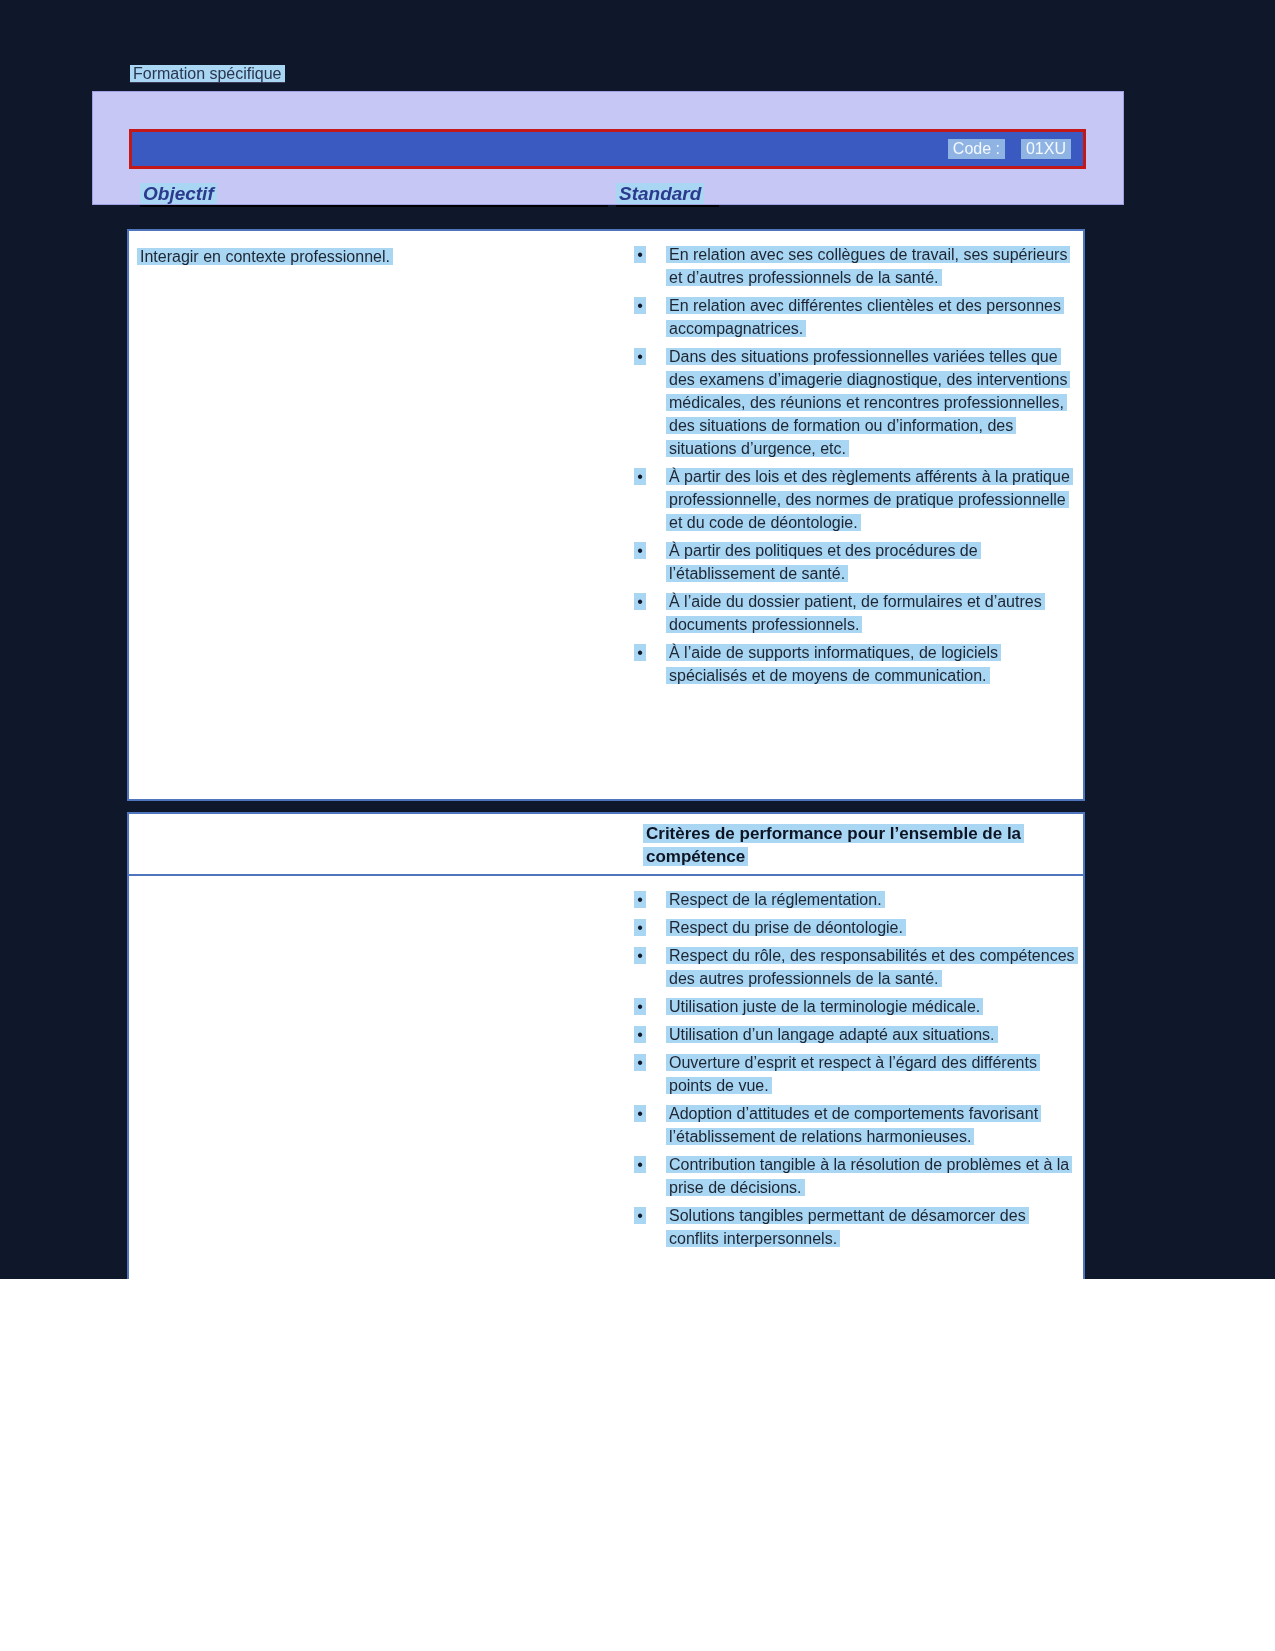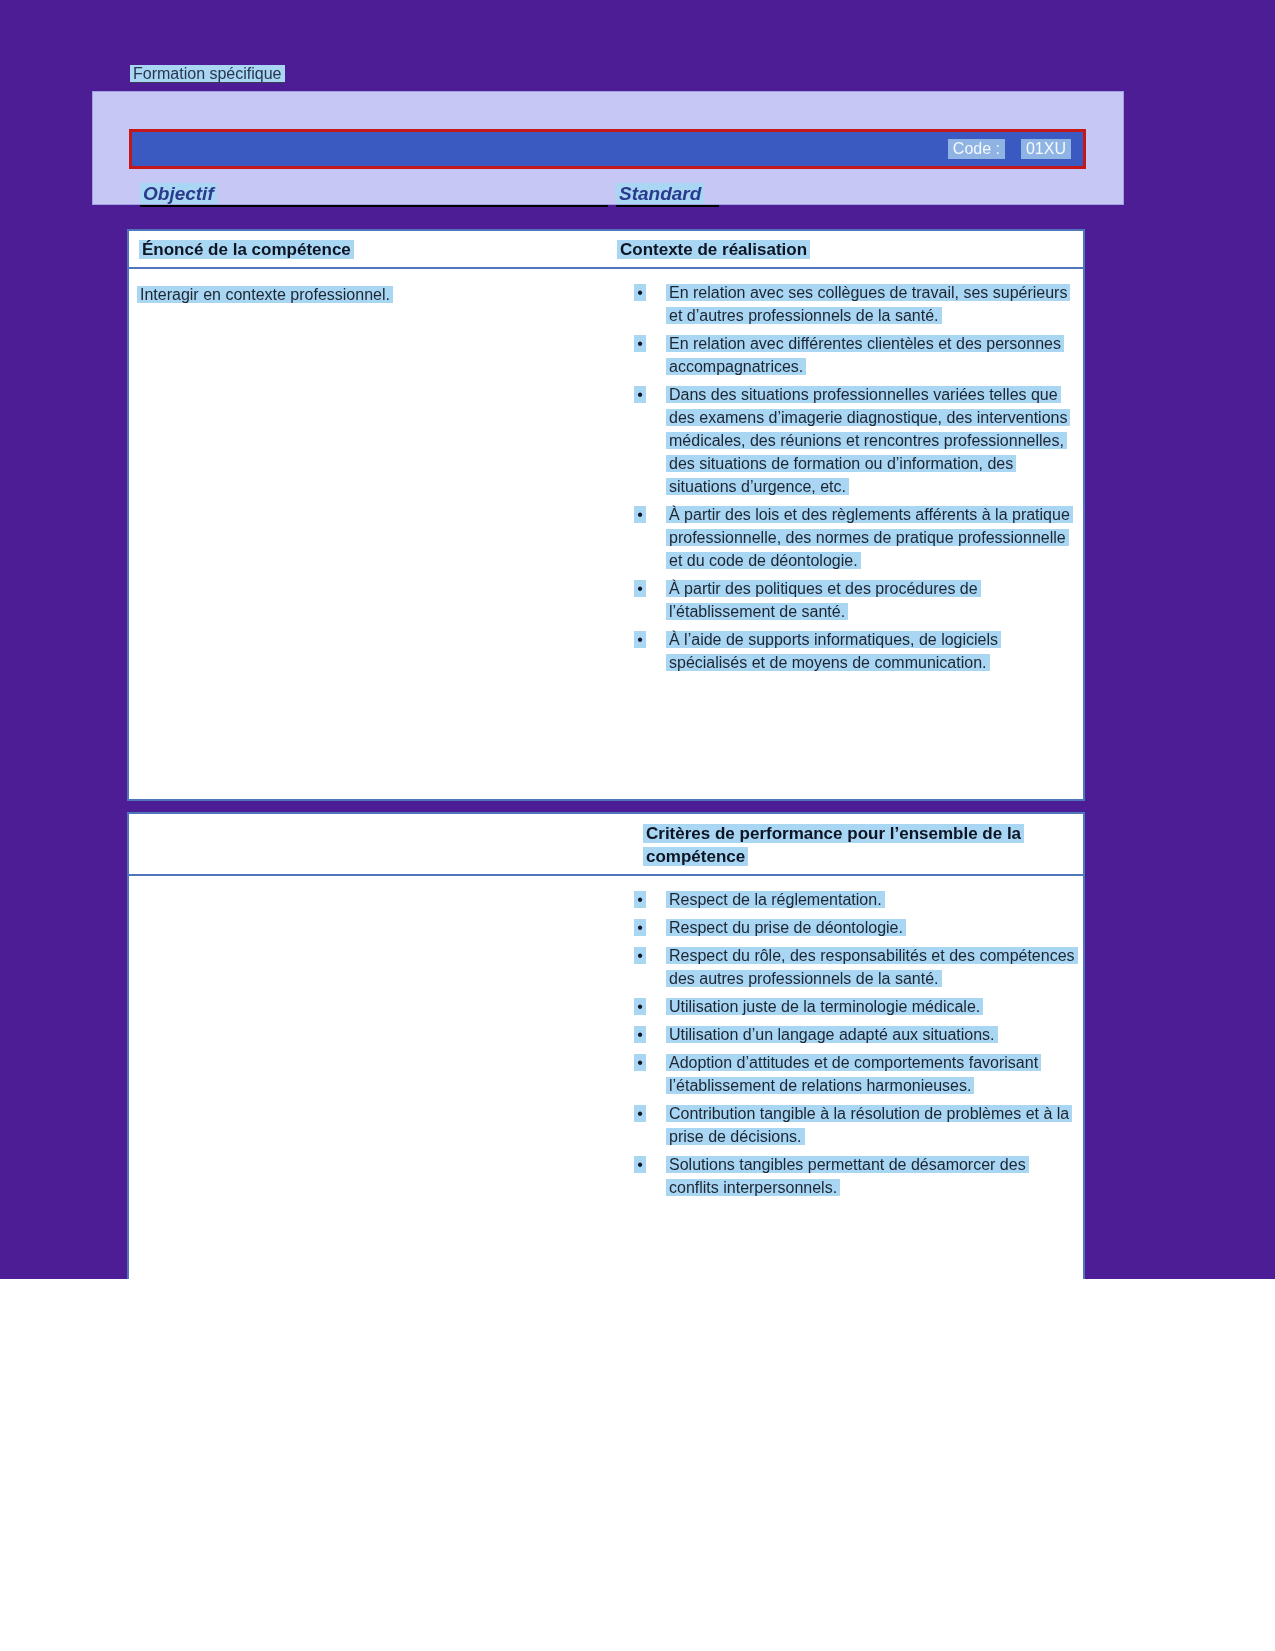--- a/index.html
+++ b/index.html
@@ -1,18 +1,18 @@
 <!DOCTYPE html>
 <html><head>
 <meta charset="utf-8">
 <style>
   * { margin:0; padding:0; box-sizing:border-box; }
   html,body { background:#ffffff; }
   .page {
-    position:relative; width:1275px; height:1279px; background:#4c1d95;
+    position:relative; width:1275px; height:1279px; background:#0f172a;
     font-family:"Liberation Sans", sans-serif; color:#1d2533; overflow:hidden;
   }
   .hl {
     background:#a9d6f2; padding:0 3px;
     -webkit-box-decoration-break:clone; box-decoration-break:clone;
   }
   
   .formation { position:absolute; left:130px; top:65px; font-size:16px; color:#2a3550; }
   .formation .hl { border-bottom:1px solid #3c3c58; }
   
@@ -78,28 +78,20 @@
   </div>
 
   <div class="col-heading obj">
     <span class="hl">Objectif</span>
   </div>
   <div class="col-heading std">
     <span class="hl">Standard</span>
   </div>
 
   <div class="dtable t1">
-    <div class="thead">
-      <div class="th th1">
-        <span class="hl">Énoncé de la compétence</span>
-      </div>
-      <div class="th th2">
-        <span class="hl">Contexte de réalisation</span>
-      </div>
-    </div>
     <div class="tbody">
       <div class="statement">
         <span class="hl">Interagir en contexte professionnel.</span>
       </div>
       <div class="bullets">
 
           <div class="bullet-item">
             <span class="marker"><span class="hl">•</span></span>
             <span class="btext"><span class="hl">En relation avec ses collègues de travail, ses supérieurs et d’autres professionnels de la santé.</span></span>
           </div>
@@ -119,20 +111,21 @@
             <span class="btext"><span class="hl">À partir des lois et des règlements afférents à la pratique professionnelle, des normes de pratique professionnelle et du code de déontologie.</span></span>
           </div>
 
           <div class="bullet-item">
             <span class="marker"><span class="hl">•</span></span>
             <span class="btext"><span class="hl">À partir des politiques et des procédures de l’établissement de santé.</span></span>
           </div>
 
           <div class="bullet-item">
             <span class="marker"><span class="hl">•</span></span>
+            <span class="btext"><span class="hl">À l’aide du dossier patient, de formulaires et d’autres documents professionnels.</span></span>
           </div>
 
           <div class="bullet-item">
             <span class="marker"><span class="hl">•</span></span>
             <span class="btext"><span class="hl">À l’aide de supports informatiques, de logiciels spécialisés et de moyens de communication.</span></span>
           </div>
         </div>
     </div>
   </div>
 
@@ -167,20 +160,21 @@
             <span class="btext"><span class="hl">Utilisation juste de la terminologie médicale.</span></span>
           </div>
 
           <div class="bullet-item">
             <span class="marker"><span class="hl">•</span></span>
             <span class="btext"><span class="hl">Utilisation d’un langage adapté aux situations.</span></span>
           </div>
 
           <div class="bullet-item">
             <span class="marker"><span class="hl">•</span></span>
+            <span class="btext"><span class="hl">Ouverture d’esprit et respect à l’égard des différents points de vue.</span></span>
           </div>
 
           <div class="bullet-item">
             <span class="marker"><span class="hl">•</span></span>
             <span class="btext"><span class="hl">Adoption d’attitudes et de comportements favorisant l’établissement de relations harmonieuses.</span></span>
           </div>
 
           <div class="bullet-item">
             <span class="marker"><span class="hl">•</span></span>
             <span class="btext"><span class="hl">Contribution tangible à la résolution de problèmes et à la prise de décisions.</span></span>

